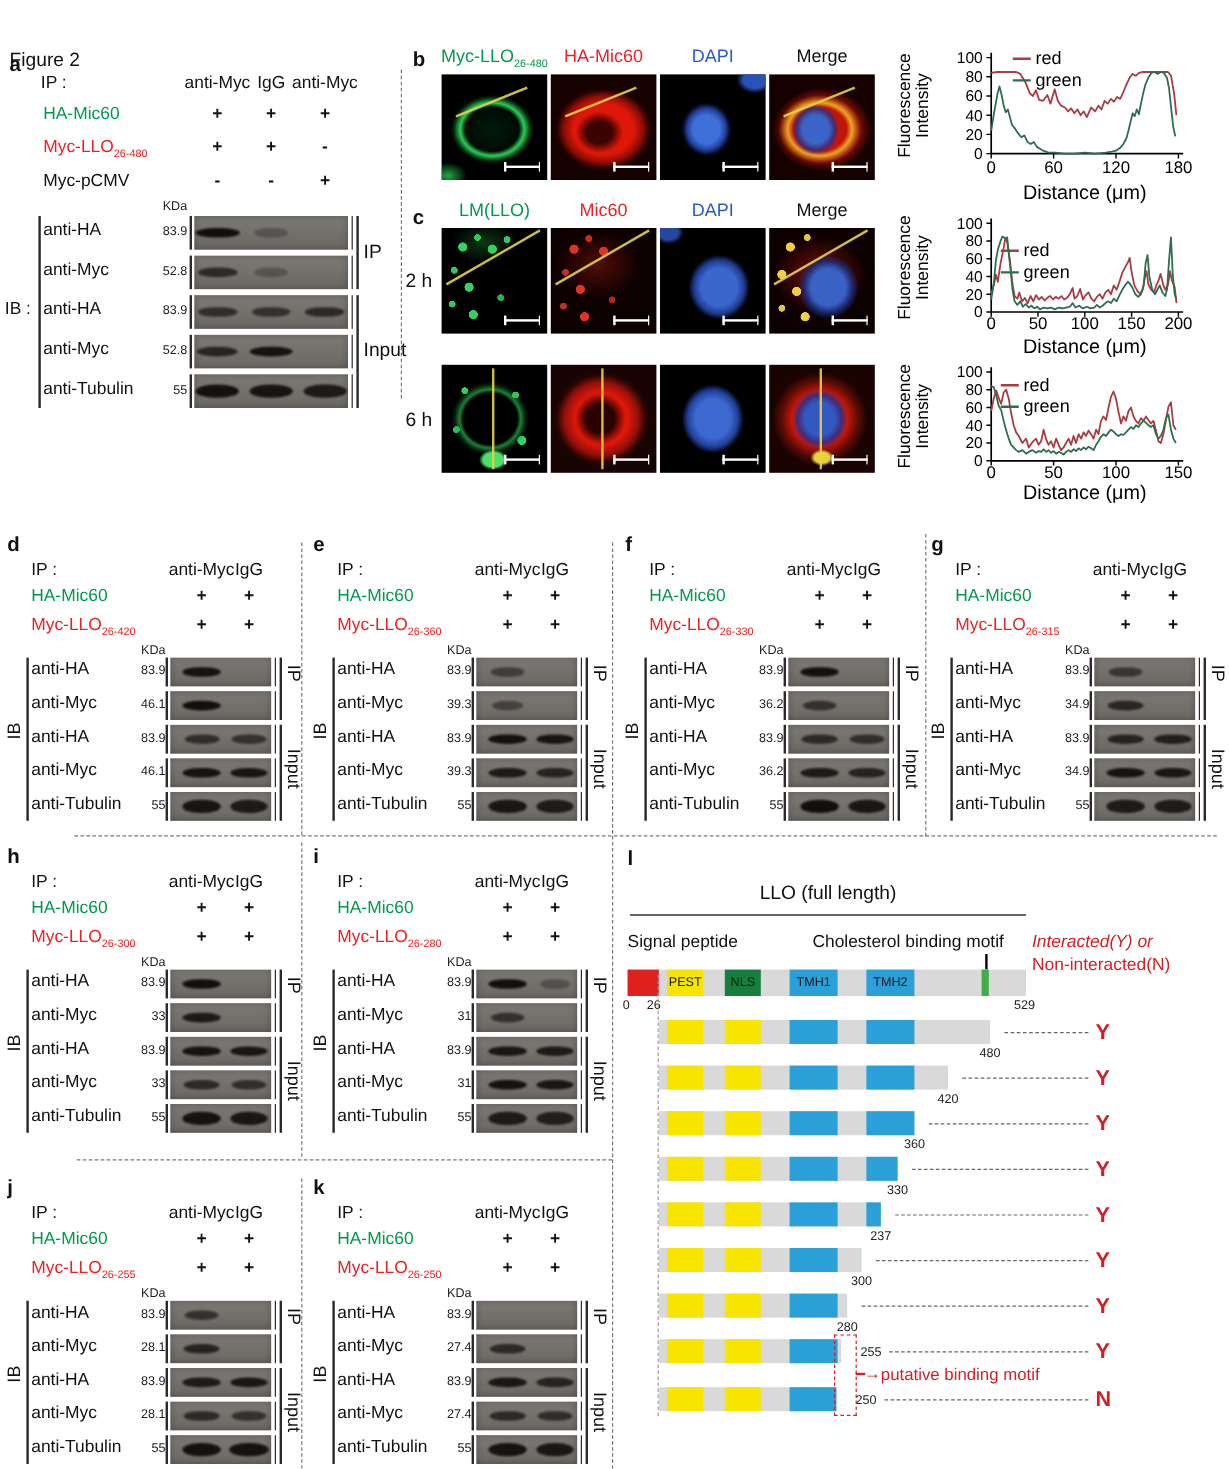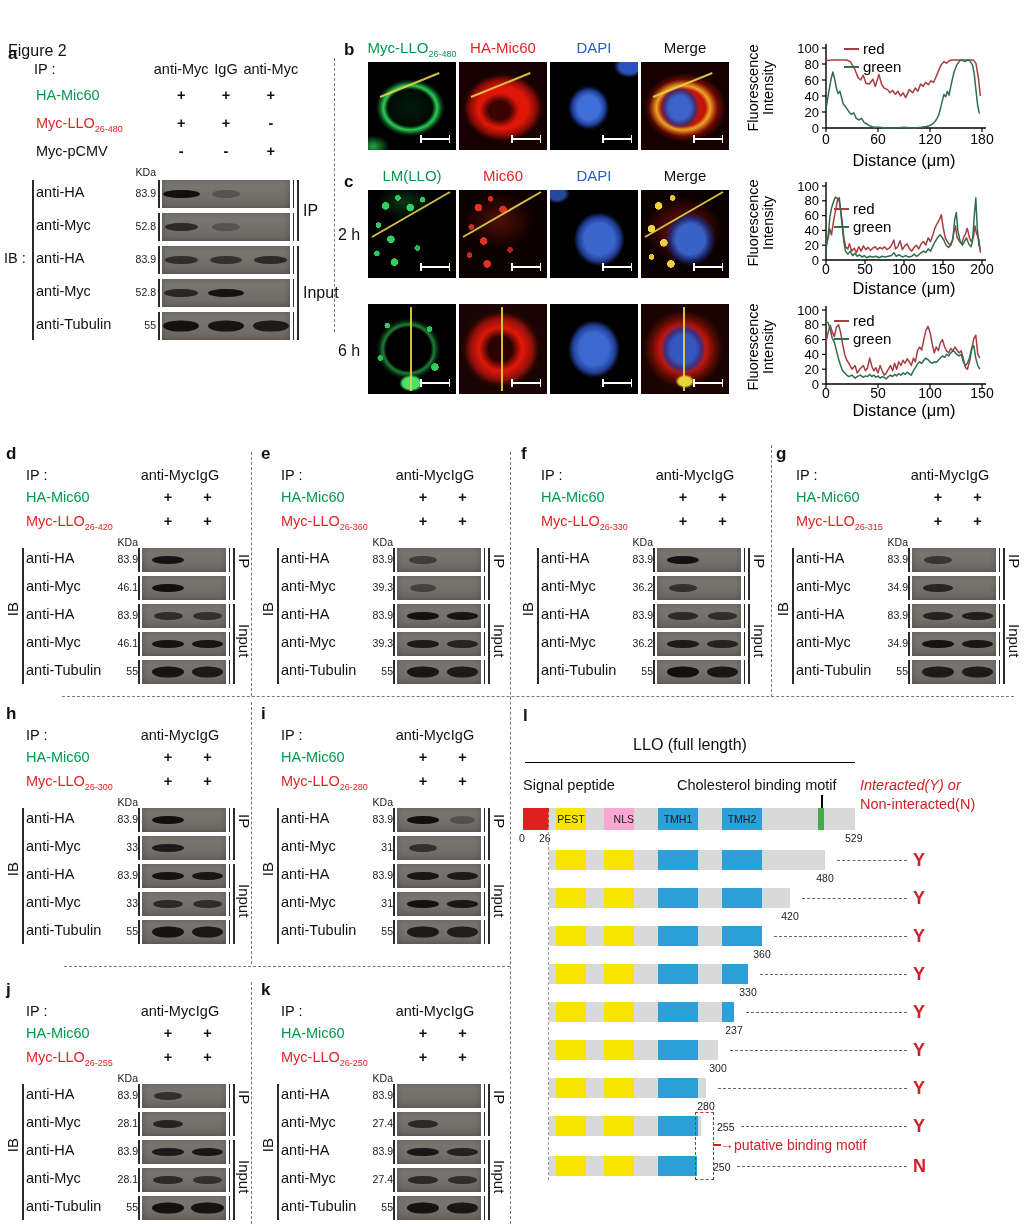--- a/index.html
+++ b/index.html
@@ -813,21 +813,21 @@
       <div class="t16 ctr" style="left: 10px; top: 36px; width: 330px;">LLO (full length)</div>
       <div style="left: 10px; top: 62px; width: 330px; border-top: 1.5px solid rgb(0, 0, 0);"></div>
       <div class="t15" style="left: 8px; top: 78px;">Signal peptide</div>
       <div class="t15" style="left: 162px; top: 78px;">Cholesterol binding motif</div>
       <div style="left: 306px; top: 95px; width: 1.5px; height: 13px; background: rgb(0, 0, 0);"></div>
       <div class="t15" style="left: 345px; top: 78px; color: rgb(208, 31, 38); font-style: italic;">Interacted(Y) or</div>
       <div class="t15" style="left: 345px; top: 97px; color: rgb(208, 31, 38);">Non-interacted(N)</div>
       <div style="left: 8px; top: 108px; width: 332px; height: 22px; background: rgb(217, 217, 217);">
         <div style="left: 0px; top: 0px; width: 26px; height: 22px; background: rgb(224, 32, 28);"></div>
         <div style="left: 33px; top: 0px; width: 30px; height: 22px; background: rgb(247, 229, 0); text-align: center; font-size: 10.5px; line-height: 22px; color: rgb(26, 26, 26);">PEST</div>
-        <div style="left: 81px; top: 0px; width: 30px; height: 22px; background: #f9a8d4; text-align: right; font-size: 10.5px; line-height: 22px; color: rgb(26, 26, 26);">NLS</div>
+        <div style="left: 81px; top: 0px; width: 30px; height: 22px; background: #15803d; text-align: center; font-size: 10.5px; line-height: 22px; color: rgb(26, 26, 26);">NLS</div>
         <div style="left: 135px; top: 0px; width: 40px; height: 22px; background: rgb(43, 159, 216); text-align: center; font-size: 10.5px; line-height: 22px; color: rgb(26, 26, 26);">TMH1</div>
         <div style="left: 199px; top: 0px; width: 40px; height: 22px; background: rgb(43, 159, 216); text-align: center; font-size: 10.5px; line-height: 22px; color: rgb(26, 26, 26);">TMH2</div>
         <div style="left: 295px; top: 0px; width: 6px; height: 22px; background: rgb(63, 174, 73);"></div>
       </div>
       <div class="t11" style="left: 4px; top: 132px;">0</div>
       <div class="t11" style="left: 24px; top: 132px;">26</div>
       <div class="t11" style="left: 318px; top: 132px; padding-left: 12px;">529</div>
       <div style="left: 33px; top: 112px; height: 368px; border-left: 1px dashed rgb(153, 153, 153);"></div>
       <div style="left: 34px; top: 150px; width: 276px; height: 20px; background: rgb(217, 217, 217);">
         <div style="left: 7px; top: 0px; width: 30px; height: 20px; background: rgb(247, 229, 0);"></div>

